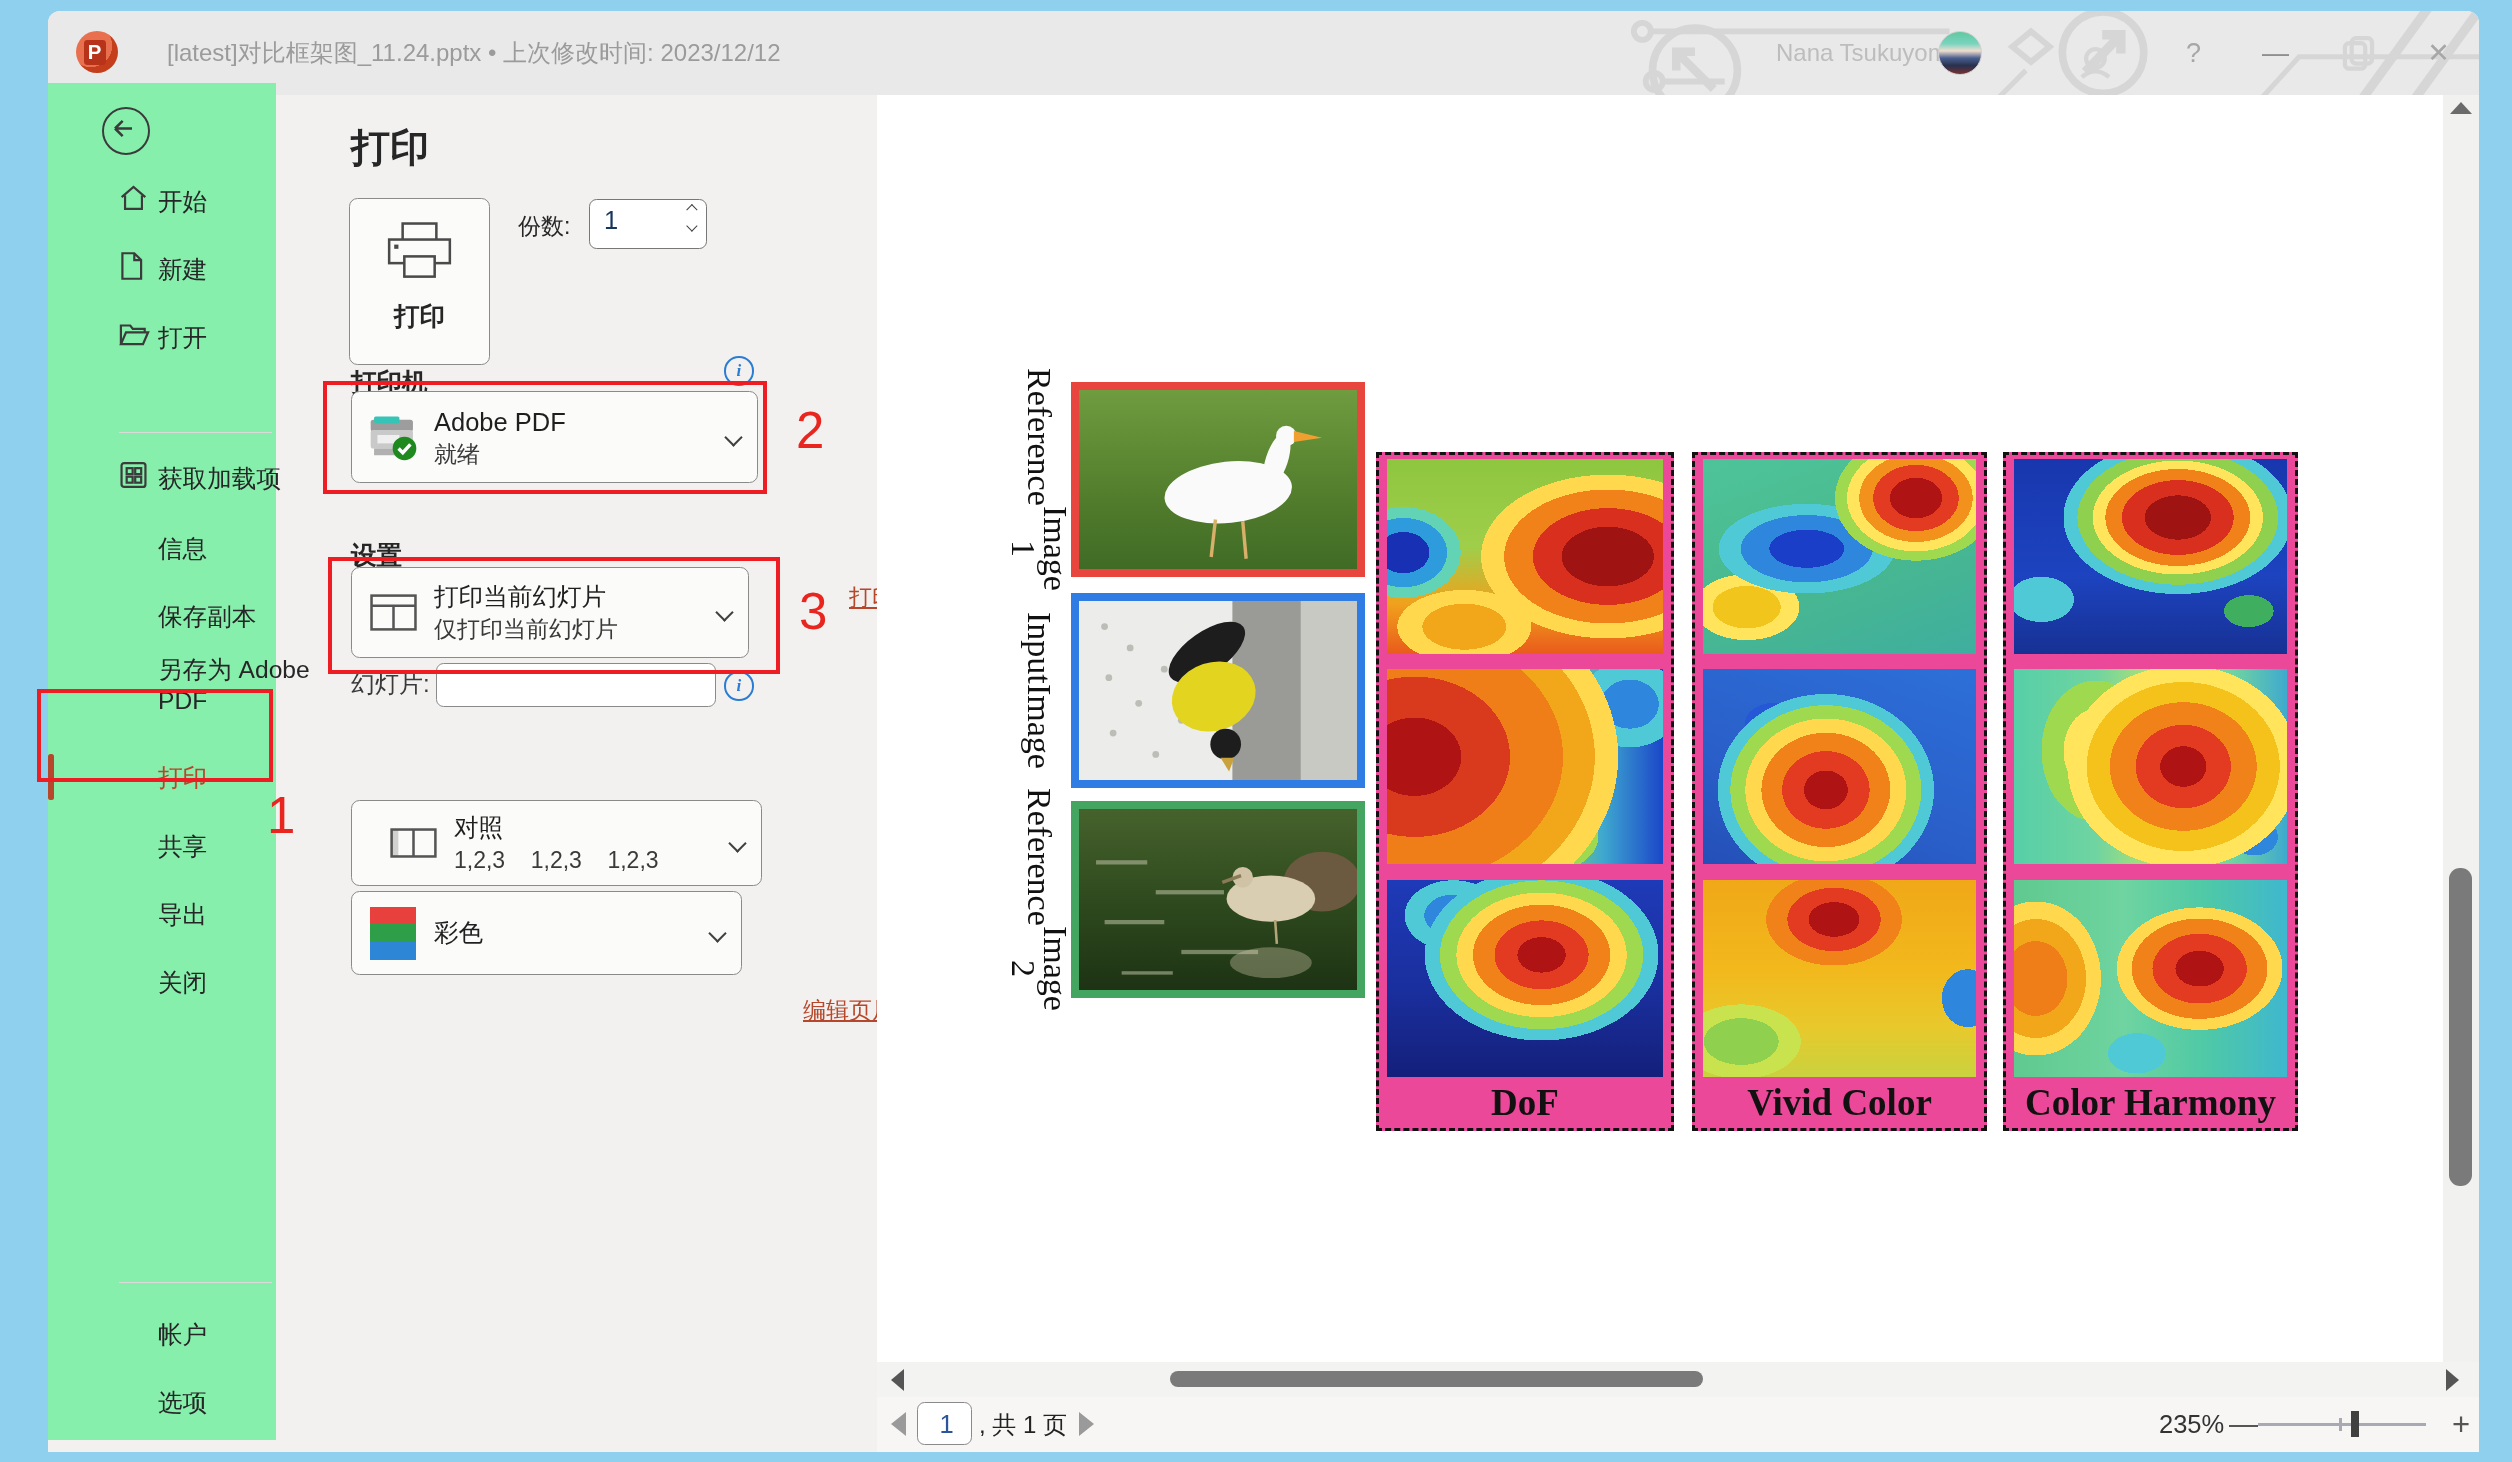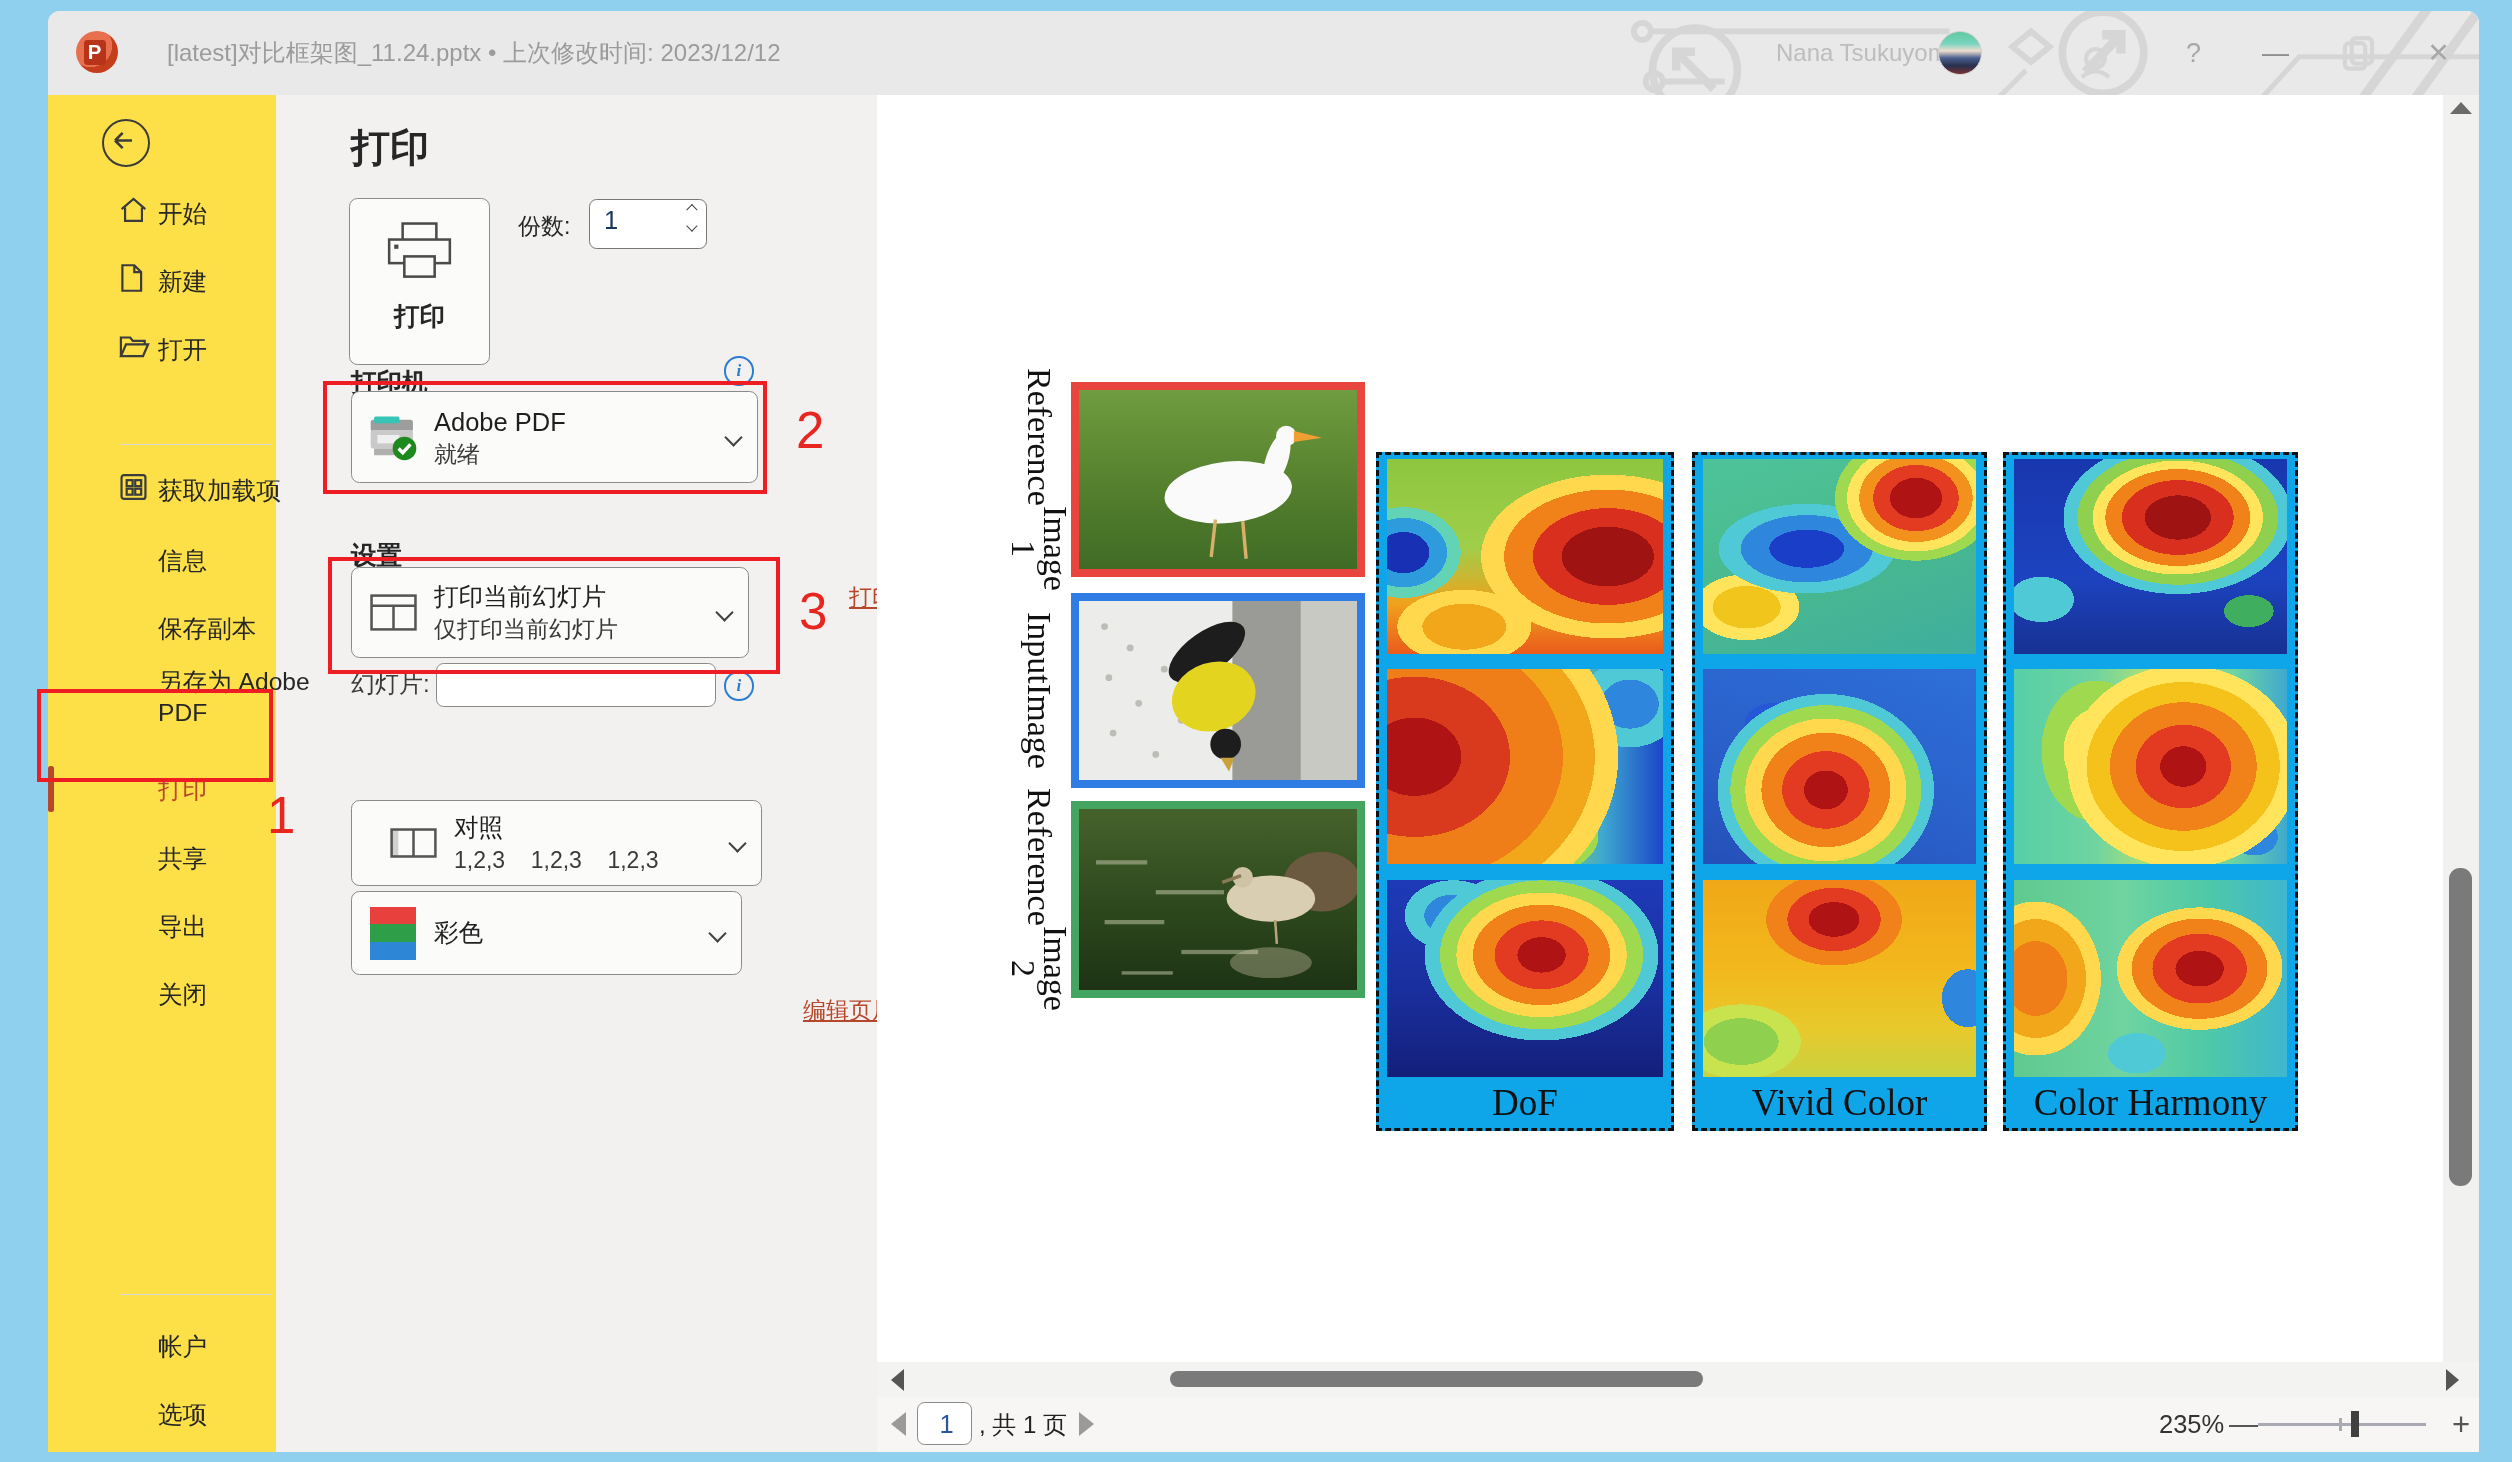--- a/index.html
+++ b/index.html
@@ -18,21 +18,21 @@
   .ppt-logo .p{position:absolute;left:7.6px;top:8.5px;width:22px;height:25.5px;background:#b7341a;
     border-radius:3.4px;color:#fff;font-weight:bold;font-size:20.4px;line-height:25.5px;text-align:center;}
   .tb-title{position:absolute;left:119px;top:0;height:84px;line-height:84px;font-size:24px;color:#9b9b9b;white-space:nowrap;}
   .tb-user{position:absolute;left:1728px;top:0;height:84px;line-height:84px;font-size:24px;color:#bdbdbd;}
   .avatar{position:absolute;left:1890px;top:20.4px;width:42px;height:42px;border-radius:50%;overflow:hidden;
     background:linear-gradient(180deg,#5fc9a0 0%,#7ad4c0 28%,#f0ddce 45%,#4a5f8f 62%,#27314f 80%,#7a3030 100%);
     border:0.8px solid #d0d0d0;}
   .tb-glyph{position:absolute;top:0;height:84px;line-height:84px;font-size:27px;color:#a7a7a7;text-align:center;width:51px;}
   .decor{position:absolute;left:0;top:0;pointer-events:none;}
   
-  .sidebar{position:absolute;left:0;top:84px;width:228px;height:1357px;background:#fde047;}
+  .sidebar{position:absolute;left:0;top:72px;width:228px;height:1357px;background:#86efac;}
   .back-btn{position:absolute;left:54px;top:24px;width:44px;height:44px;border:2.5px solid #3b3b3b;border-radius:50%;}
   .side-item{position:absolute;left:0;width:228px;height:54px;font-size:24.6px;color:#262626;}
   .side-item .lbl{position:absolute;left:110px;top:50%;transform:translateY(-50%);white-space:nowrap;}
   .side-item .lbl.wrap{white-space:normal;width:157px;line-height:31px;}
   .side-item .ico{position:absolute;left:71px;top:50%;transform:translateY(-50%);}
   .side-item.selected .lbl{color:#b7472a;}
   .side-accent{position:absolute;left:0;width:6px;height:46px;background:#b7472a;border-radius:2.5px;}
   .side-div{position:absolute;left:71px;width:153px;height:0;border-top:1.7px solid #dcdad8;}
   
   .panel{position:absolute;left:228px;top:84px;width:601px;height:1357px;}
@@ -83,21 +83,21 @@
   .zoom-tick{position:absolute;left:81px;top:-5.1px;width:2.5px;height:12.7px;background:#a9a9b4;}
   .zoom-thumb{position:absolute;left:93px;top:-12px;width:7.6px;height:26px;background:#404040;}
   
   .rowlab{position:absolute;left:129px;width:65px;writing-mode:vertical-rl;
     font-family:"Liberation Serif","DejaVu Serif",serif;font-size:34px;color:#111;
     display:flex;align-items:center;justify-content:center;text-align:center;line-height:32px;}
   .rowlab span{display:block;}
   .photo{position:absolute;left:194px;width:294px;height:195px;box-sizing:border-box;overflow:hidden;}
   .photo svg{display:block;width:100%;height:100%;}
   .dashbox{position:absolute;top:357px;height:679px;border:3.4px dashed #111;box-sizing:border-box;
-    padding:4.2px 7.6px 0 7.6px;background:#0ea5e9;}
+    padding:4.2px 7.6px 0 7.6px;background:#ec4899;font-weight:bold;}
   .hm{height:195px;margin-bottom:15.3px;}
   .hm.last{height:197px;margin-bottom:0;}
   .col-label{height:53px;line-height:51px;text-align:center;
     font-family:"Liberation Serif","DejaVu Serif",serif;font-size:37px;color:#111;}
   
   .hm-1-dof{background:
     radial-gradient(144px 93px at 80% 50%,#a01313 0 32%,#d92f1e 32% 52%,#f08219 52% 72%,#ffd84d 72% 88%,rgba(255,216,77,0) 88%),
     radial-gradient(68px 54px at 6% 48%,#1830b4 0 38%,#2e9bdc 38% 64%,#62d3b4 64% 84%,rgba(98,211,180,0) 84%),
     radial-gradient(93px 51px at 28% 86%,#f2a71b 0 45%,#ffd84d 45% 72%,rgba(255,216,77,0) 72%),
     linear-gradient(180deg,#8ec63f 0%,#9fce4a 45%,#f0a21c 74%,#ea5a1c 100%);}

